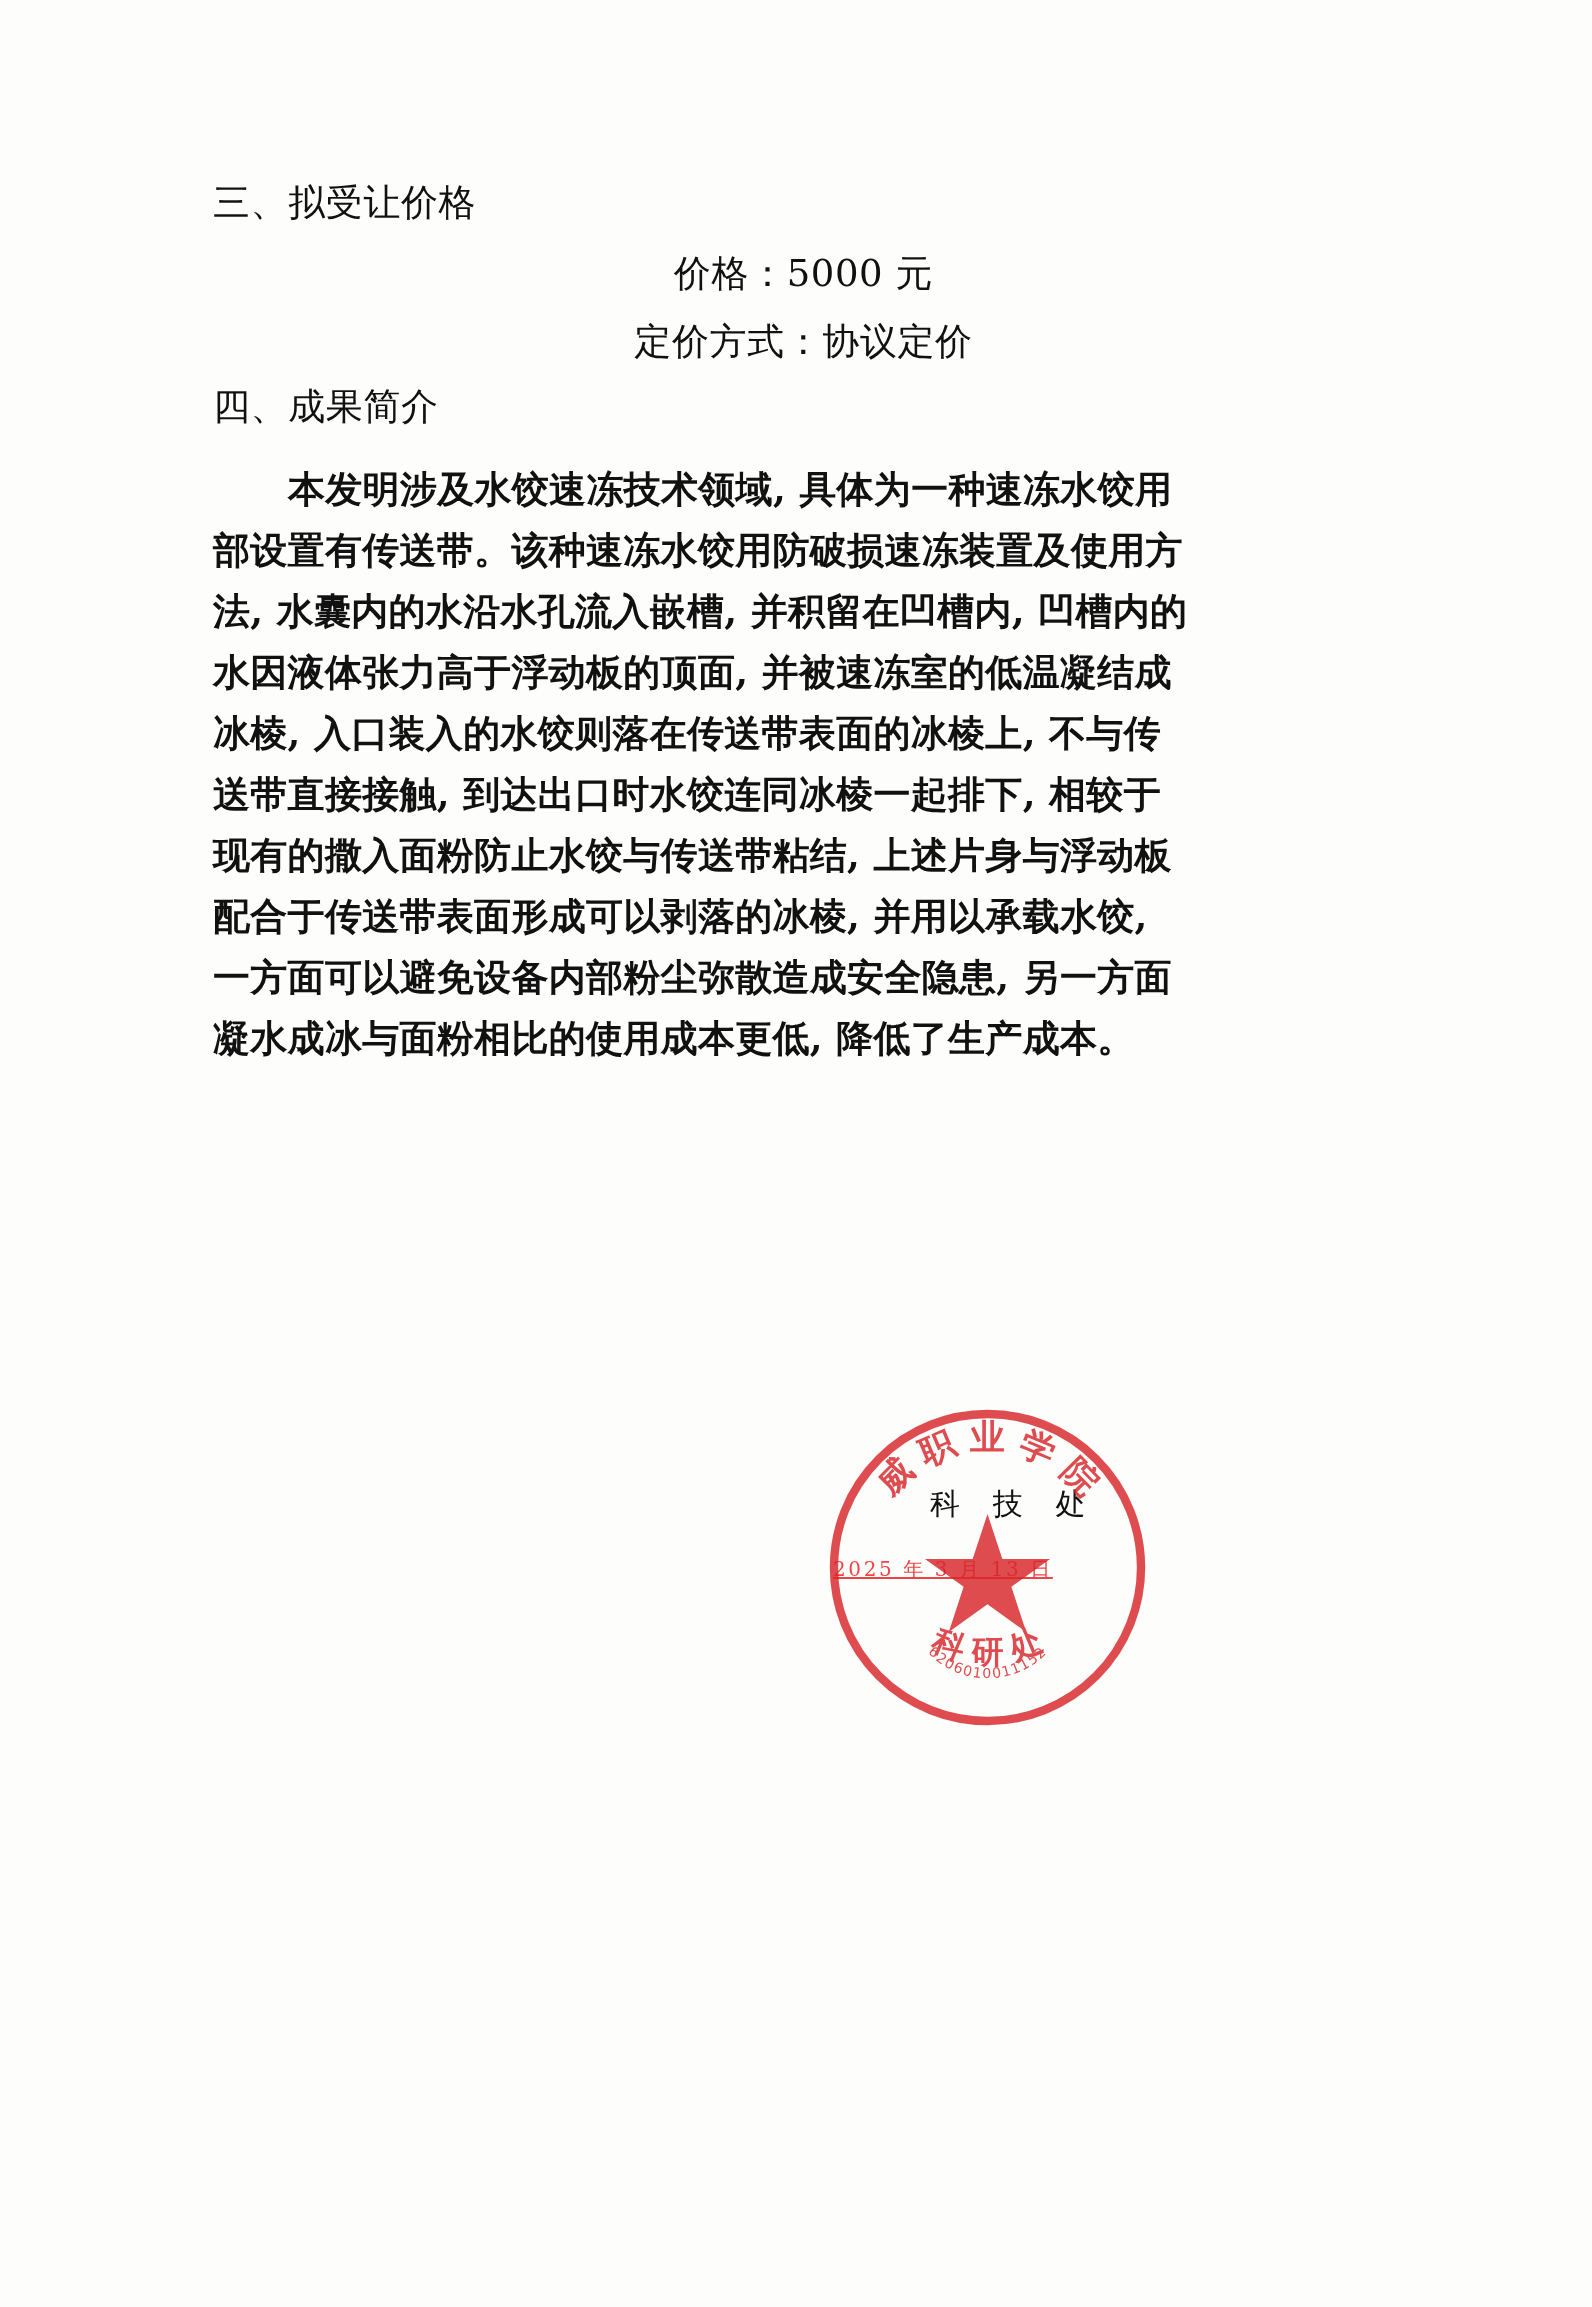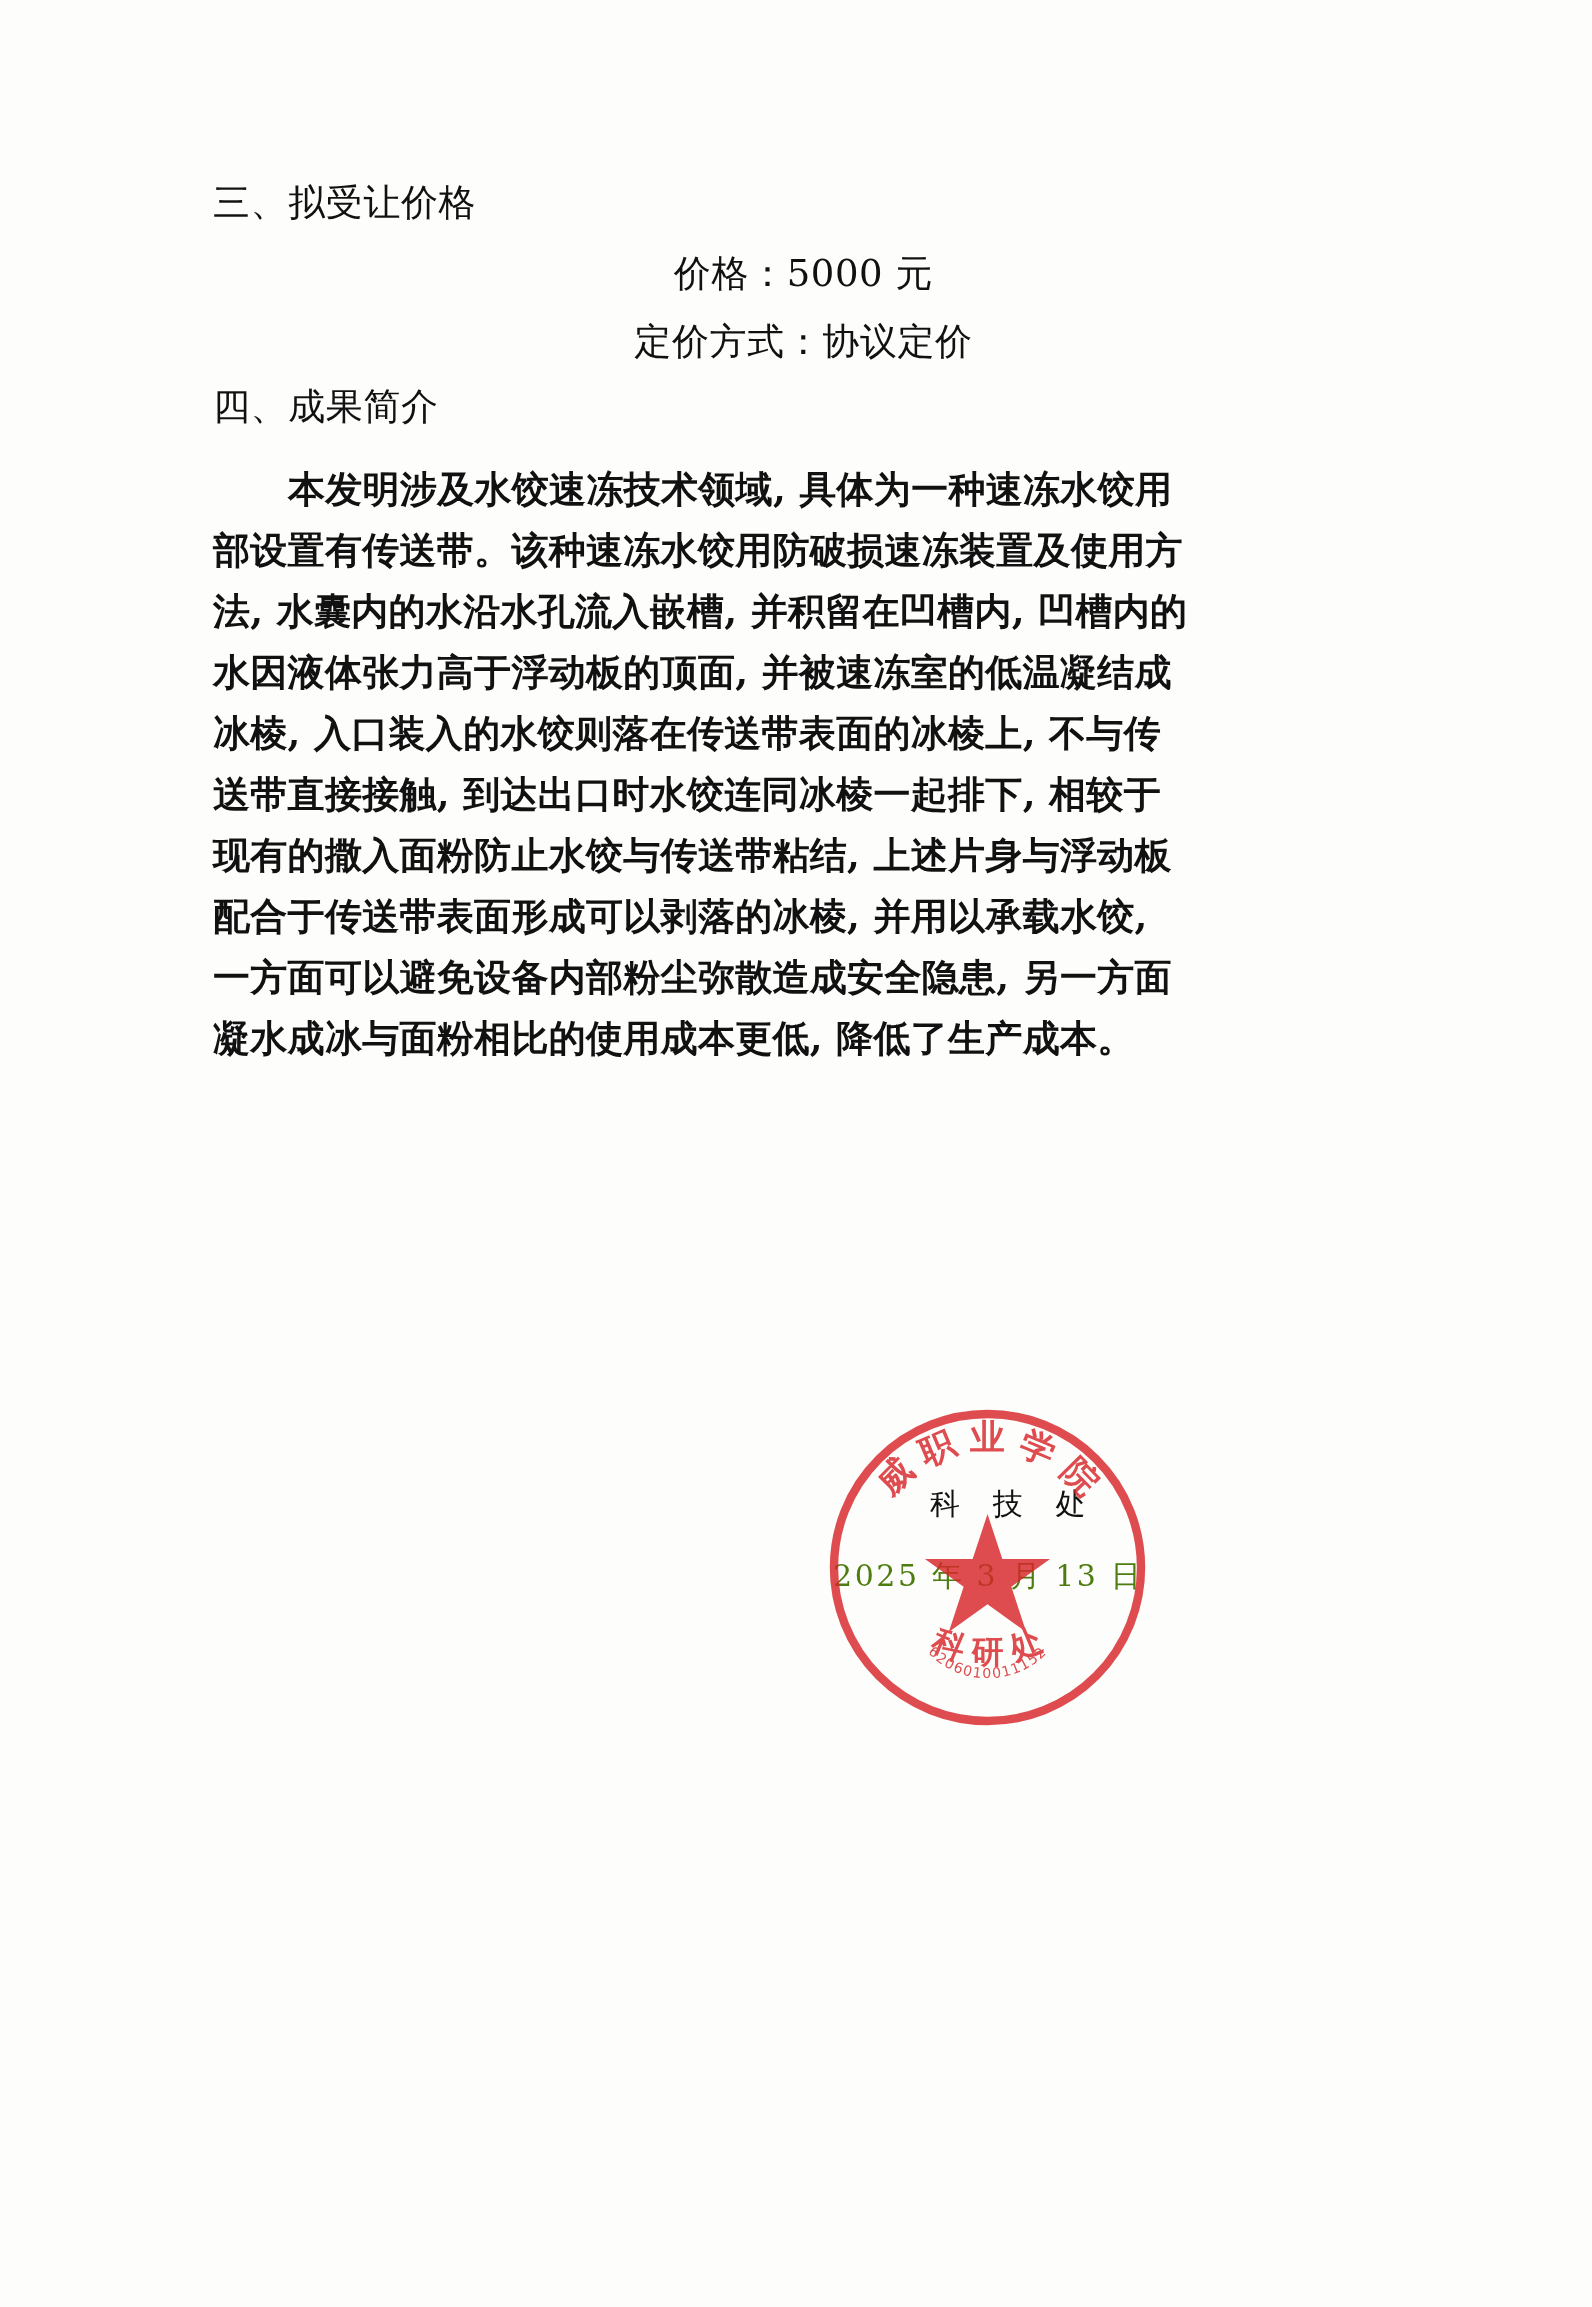--- a/index.html
+++ b/index.html
@@ -70,24 +70,25 @@
   }
   .sig-dept {
     font-size: 30px;
     color: #111111;
     letter-spacing: 11.6px;
     margin-left: 97px;
     margin-bottom: 31px;
     white-space: pre;
   }
   .sig-date {
-    font-size: 30px;
-    color: #4d7c0f;
+    font-size: 20px;
+    color: #ef4444;
     letter-spacing: 2.6px;
     white-space: pre;
+    text-decoration: underline;
   }
   
   .seal {
     position: absolute;
     left: 823px;
     top: 1403px;
     width: 329px;
     height: 329px;
     pointer-events: none;
   }

